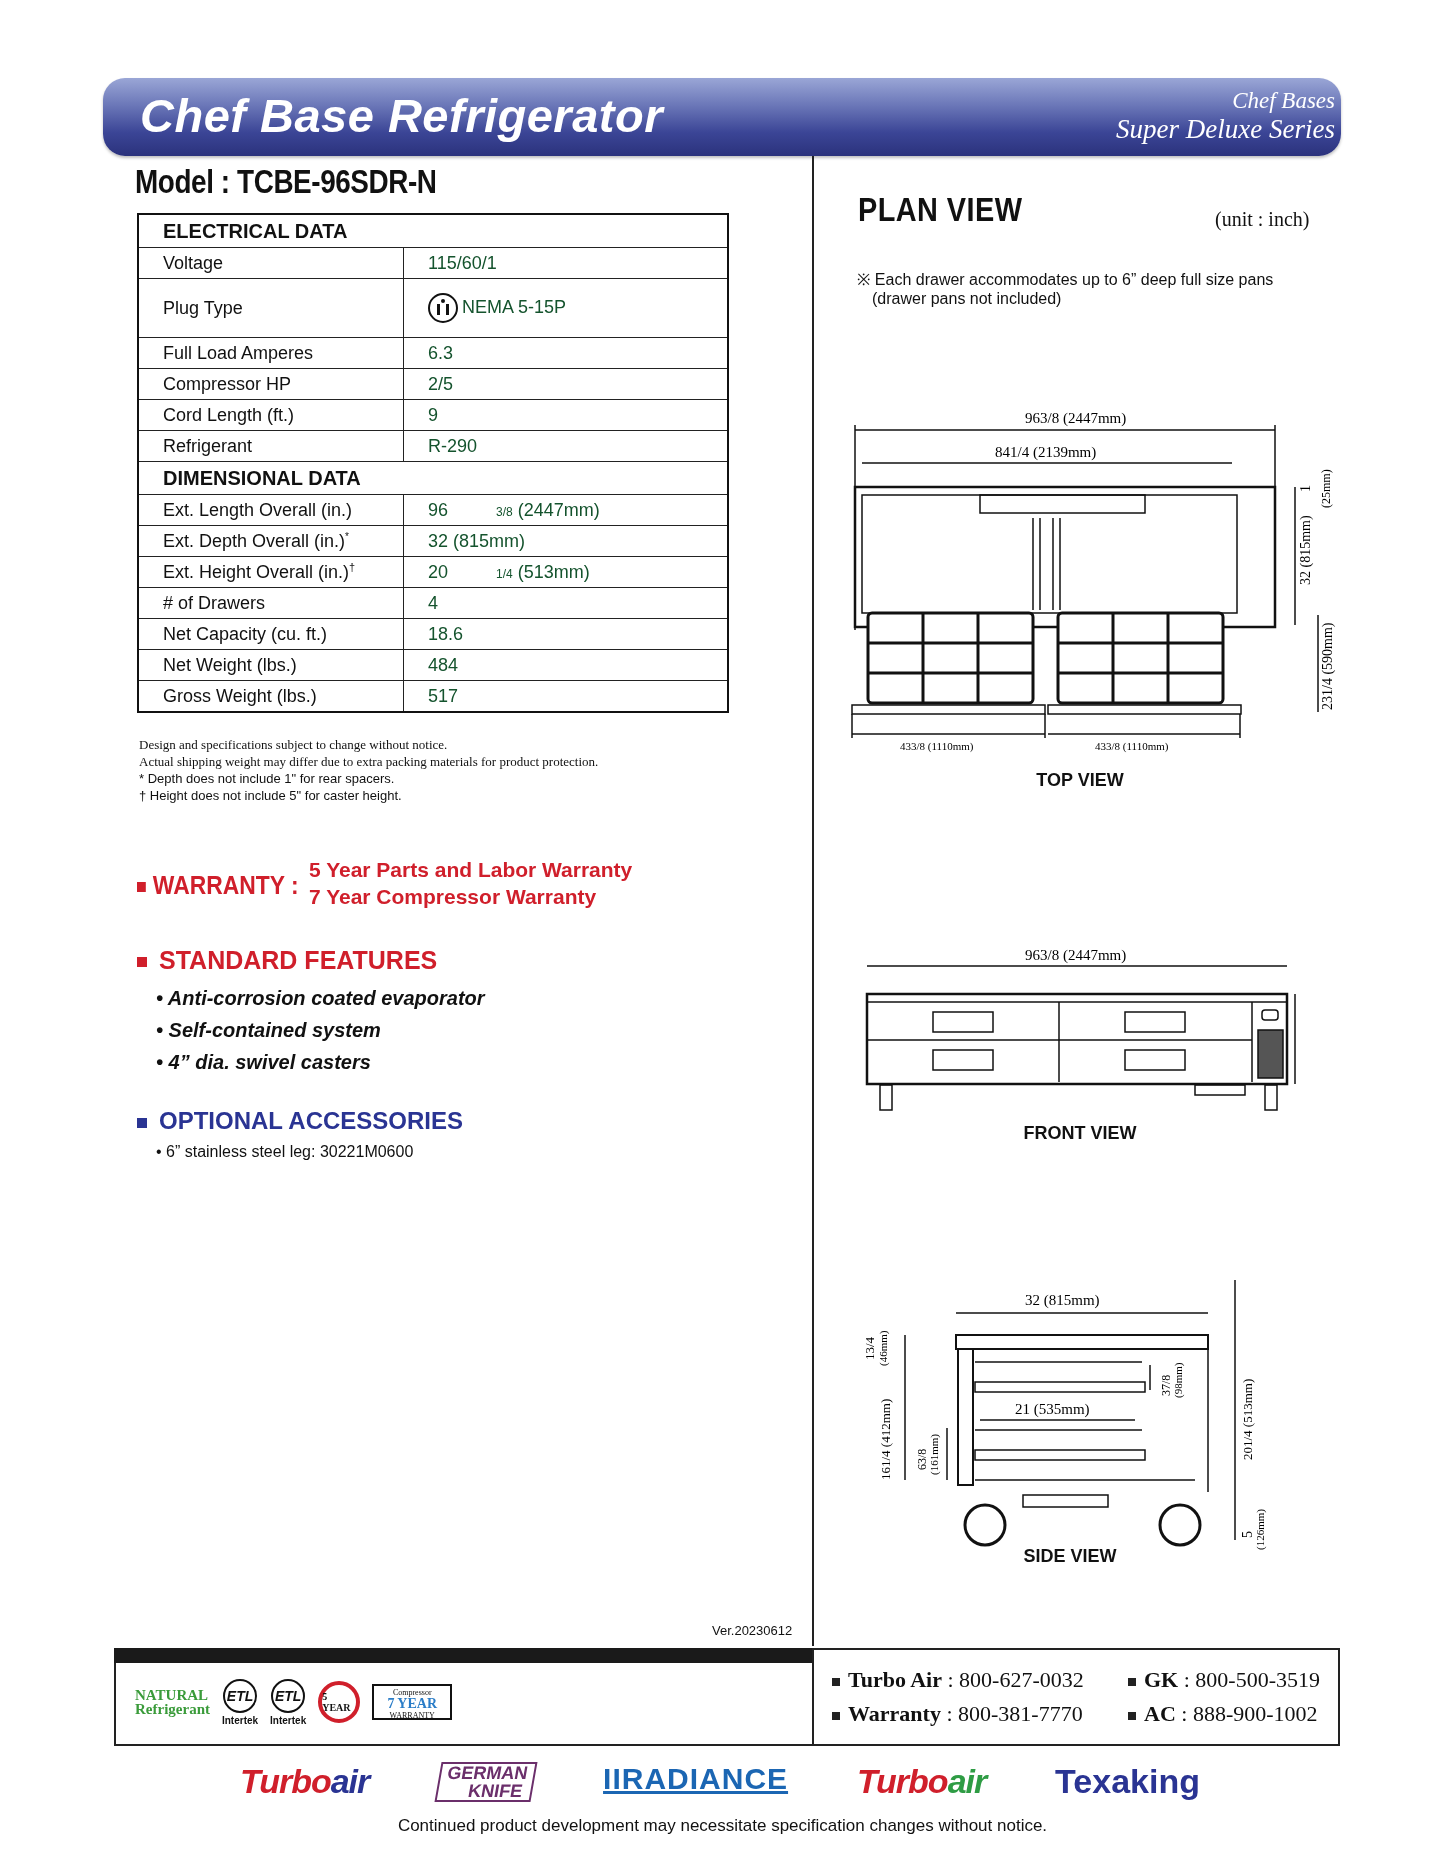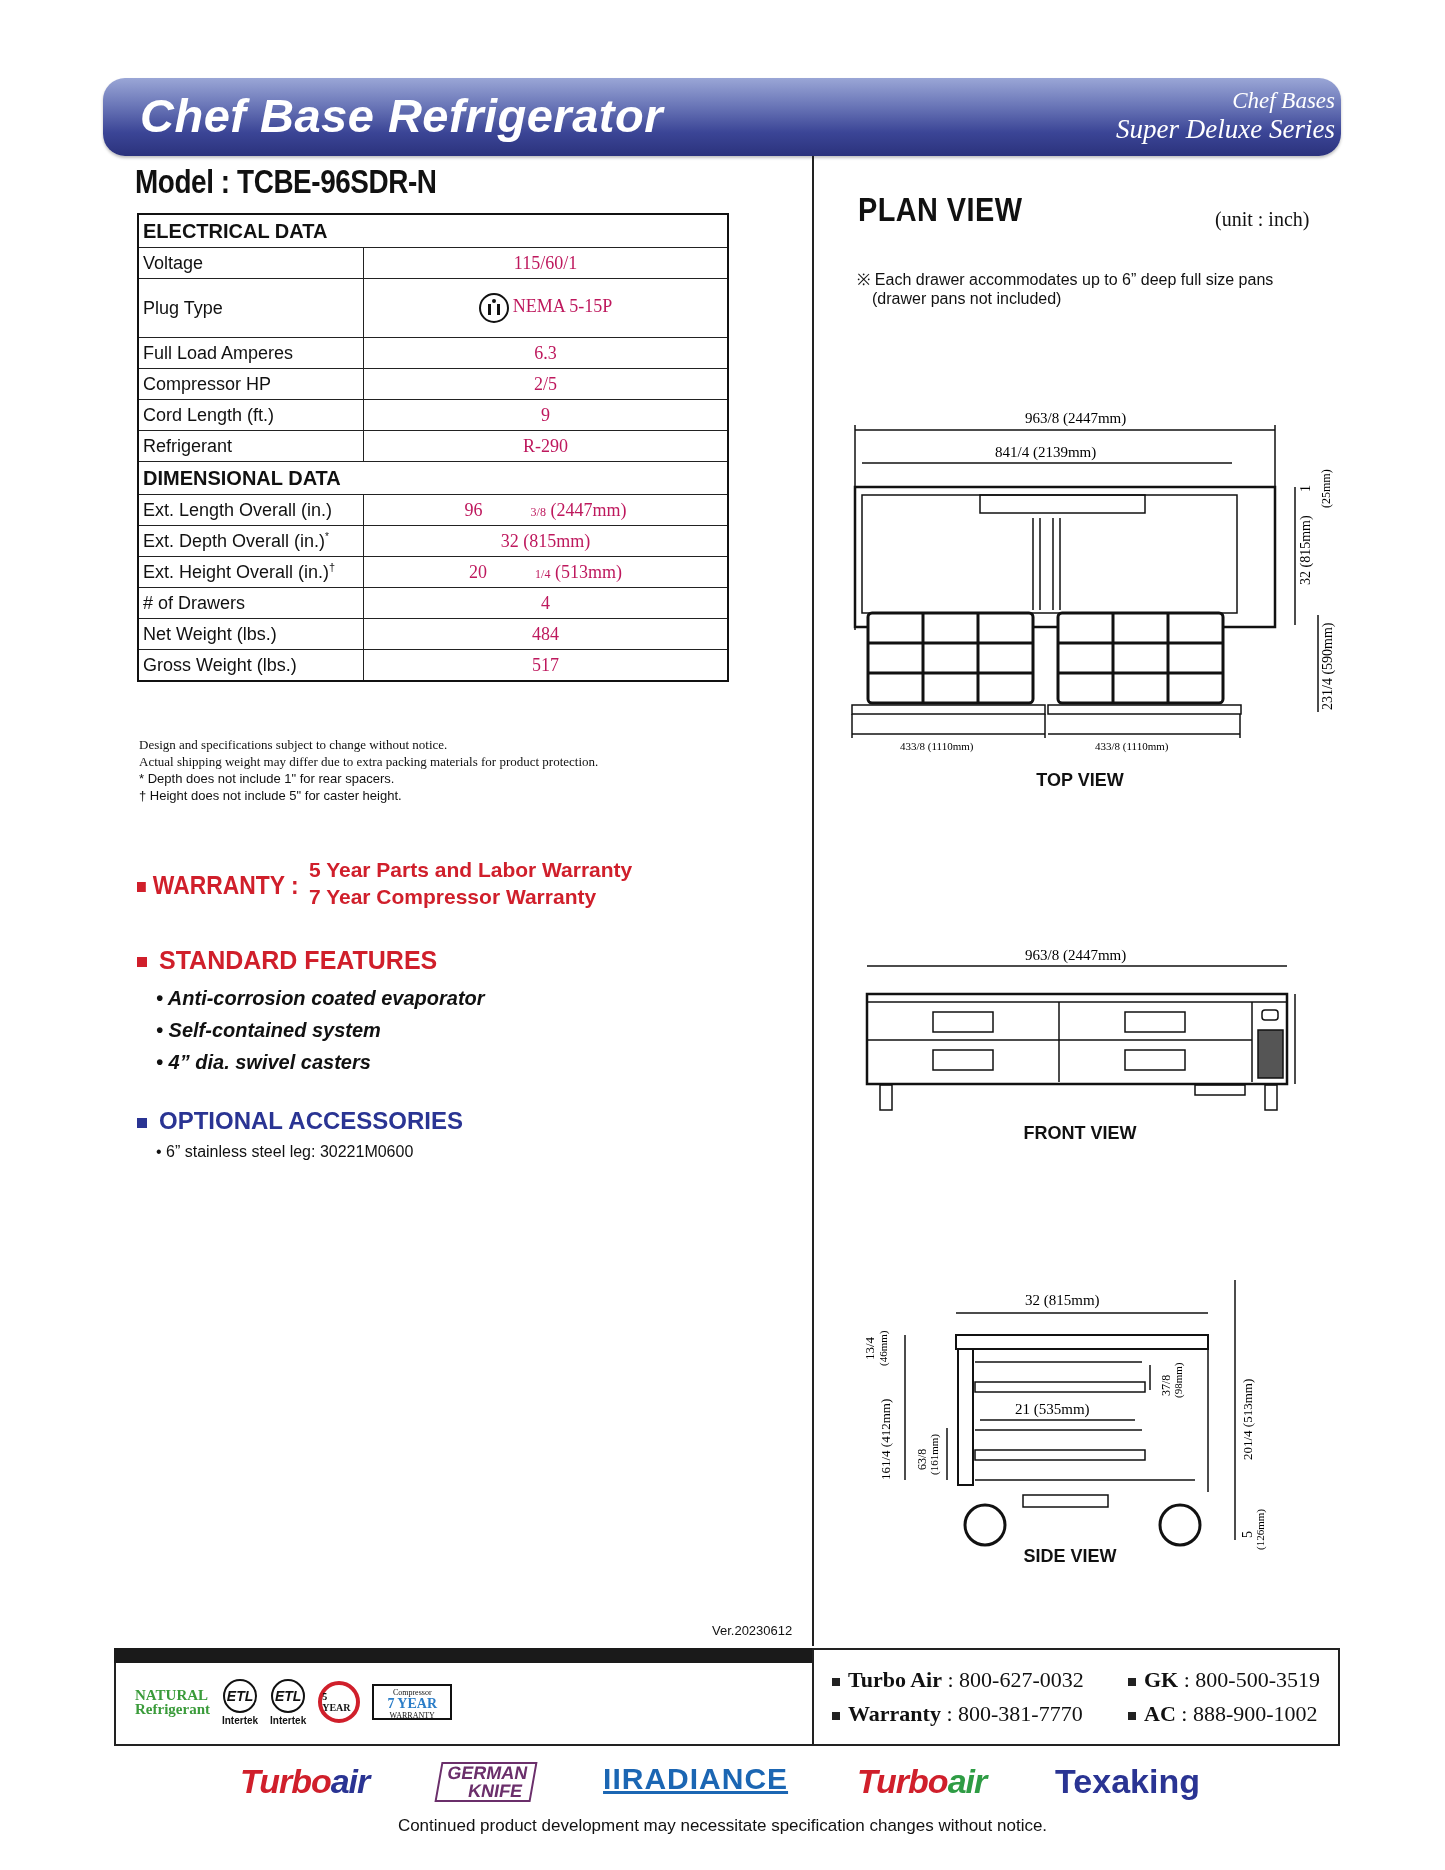--- a/index.html
+++ b/index.html
@@ -14,24 +14,24 @@
   .banner-series { right:110px; top:88px; text-align:right; color:#fff; font-family:"Liberation Serif", serif; font-style:italic; }
   .banner-series .l1 { font-size:23px; line-height:26px; }
   .banner-series .l2 { font-size:27px; line-height:30px; }
 
   .divider-v { left:812px; top:156px; width:2px; height:1490px; background:#222; }
 
   .model { left:135px; top:162px; font-size:34px; font-weight:bold; letter-spacing:-0.5px; transform:scaleX(0.82); transform-origin:left; font-family:"Liberation Sans", sans-serif; }
 
   
   table.spec { position:absolute; left:137px; top:213px; width:592px; border-collapse:collapse; border:2.5px solid #111; }
-  table.spec td { border:1.5px solid #222; font-size:18px; padding:0 4px; height:30px; }
+  table.spec td { border:1.5px solid #222; font-size:18px; padding:0 24px; height:30px; }
   table.spec td.sec { font-weight:bold; font-size:20px; height:32px; }
   table.spec td.lbl { width:216px; }
-  table.spec td.val { text-align:center; color:#be185d;font-family:Liberation Serif, serif; }
+  table.spec td.val { text-align:left; color:#14532d; }
   table.spec tr.tall td { height:58px; }
   .frac { font-size:12px;margin-left:48px; }
   .plug { display:inline-block; width:30px; height:30px; border:2.5px solid #111; border-radius:50%; vertical-align:middle; position:relative; margin-right:4px; box-sizing:border-box; }
   .plug:before, .plug:after { content:""; position:absolute; top:9px; width:3px; height:11px; background:#111; }
   .plug:before { left:7px; } .plug:after { right:7px; }
   .plug i { position:absolute; left:11px; top:4px; width:4px; height:4px; background:#111; border-radius:50%; }
 
   .notes { left:139px; top:736px; font-size:13px; line-height:17px; }
   .notes .serif { font-family:"Liberation Serif", serif; }
 
@@ -136,20 +136,24 @@
         <td class="lbl"><span>Ext. Depth Overall (in.)</span><sup style="font-size:10px">*</sup></td>
         <td class="val">32 (815mm)</td>
       </tr>
   <tr>
         <td class="lbl"><span>Ext. Height Overall (in.)</span><sup style="font-size:11px">†</sup></td>
         <td class="val"><span>20</span><span class="frac">1/4</span><span> (513mm)</span></td>
       </tr>
   <tr>
         <td class="lbl"># of Drawers</td>
         <td class="val">4</td>
+      </tr>
+  <tr>
+        <td class="lbl">Net Capacity (cu. ft.)</td>
+        <td class="val">18.6</td>
       </tr>
   <tr>
         <td class="lbl">Net Weight (lbs.)</td>
         <td class="val">484</td>
       </tr>
   <tr>
         <td class="lbl">Gross Weight (lbs.)</td>
         <td class="val">517</td>
       </tr>
 </tbody>

